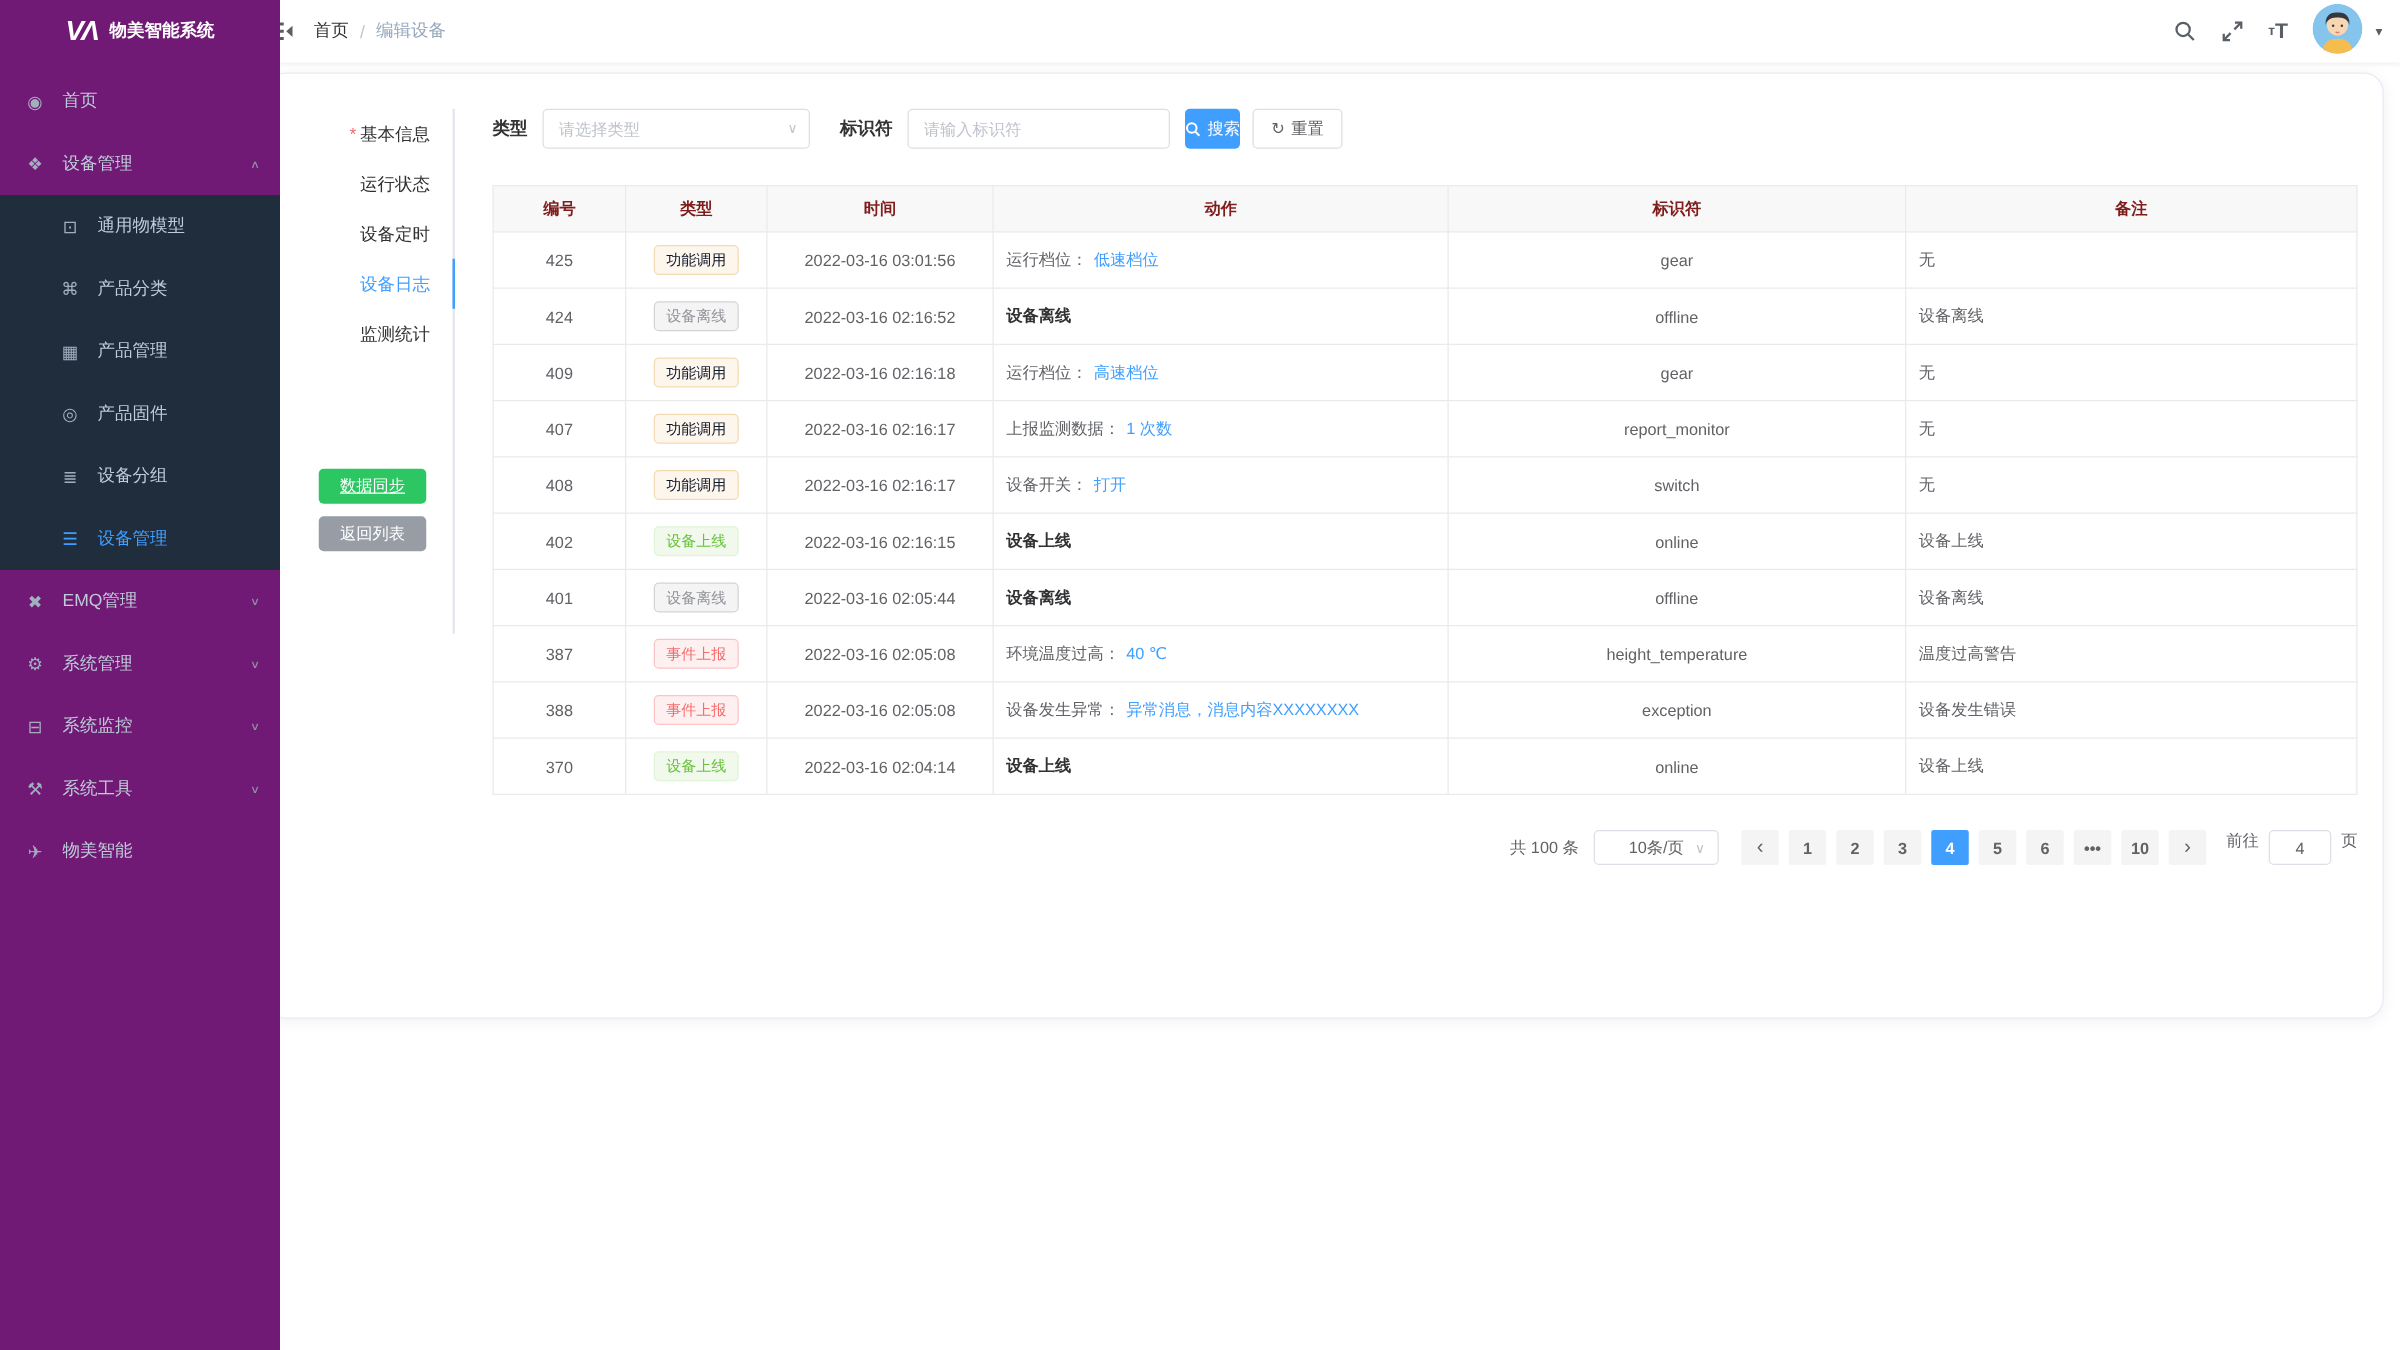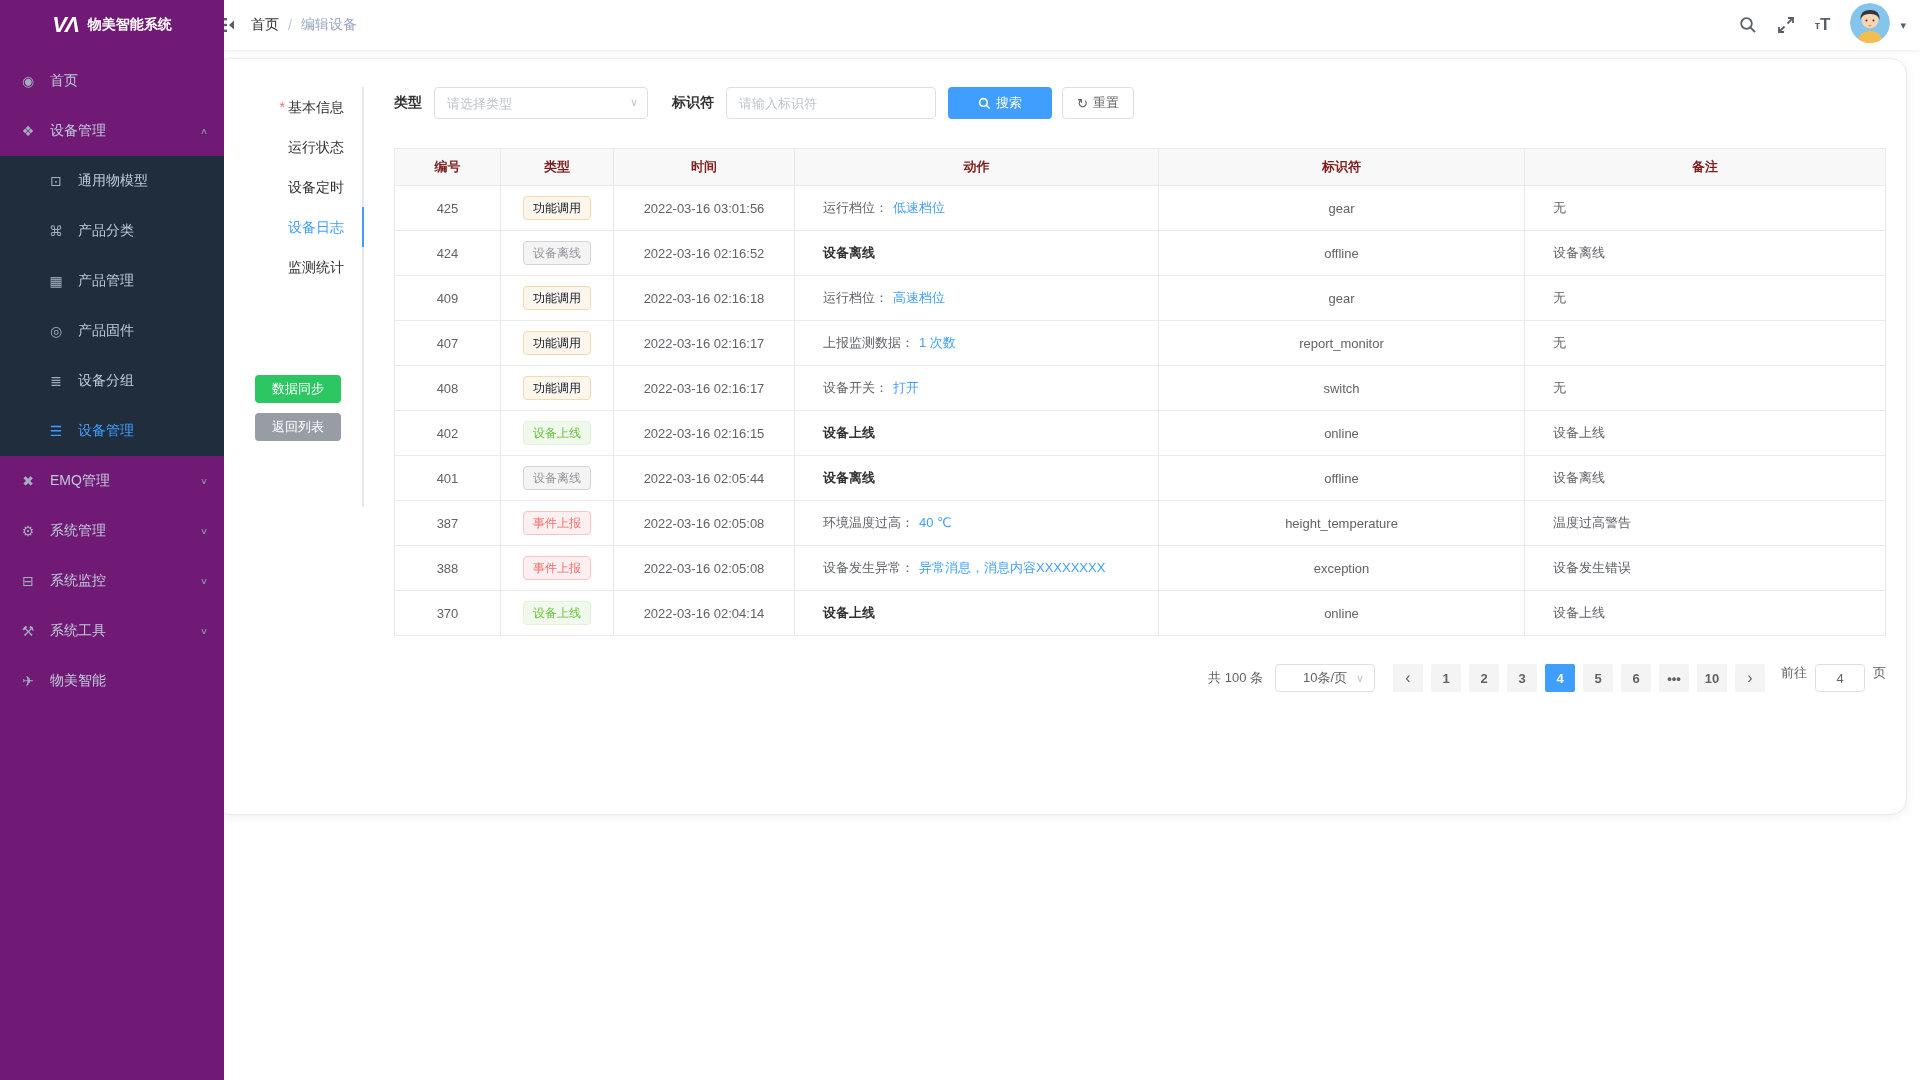--- a/index.html
+++ b/index.html
@@ -47,45 +47,45 @@
   .left-col { width:130px; flex:none; border-right:2px solid #e4e7ed; height:420px; position:relative; }
   .tab-item { position:relative; height:40px; line-height:40px; text-align:right; padding-right:18px;
     font-size:14px; color:#303133; cursor:pointer; white-space:nowrap; }
   .tab-item.active { color:#409EFF; }
   .tab-item.active::after { content:""; position:absolute; right:-2px; top:0; width:2px; height:40px; background:#409EFF; }
   .tab-star { color:#f56c6c; margin-right:3px; }
   .tab-star:empty { display:none; }
   .side-btns { margin-top:88px; display:flex; flex-direction:column; align-items:center; gap:10px; }
   .btn { border:none; border-radius:4px; height:28px; padding:0 17px; font-size:13px; color:#fff; cursor:pointer;
     font-family:inherit; }
-  .btn-sync { background:#2cc762; }
+  .btn-sync { background:#2cc762;text-decoration:underline; }
   .btn-back { background:#979ca5; }
 
   
   .content { flex:1; margin-left:30px; }
   .filter-row { display:flex; align-items:center; margin-bottom:29px; }
   .f-label { font-size:14px; color:#333; font-weight:600; margin-right:12px; }
   .sel-box { position:relative; width:214px; height:32px; margin-right:24px; }
   .sel-box input, .inp-box input { width:100%; height:32px; border:1px solid #dcdfe6; border-radius:4px;
     padding:0 28px 0 12px; font-size:13px; color:#606266; font-family:inherit; outline:none; }
   .inp-box { width:210px; height:32px; margin-right:12px; }
   .inp-box input { padding-right:12px; }
   input::placeholder { color:#bfc3cc; }
   .sel-caret { position:absolute; right:10px; top:9px; color:#c0c4cc; font-size:11px; pointer-events:none; }
-  .btn-search { background:#409EFF; color:#fff; border:none; border-radius:4px; height:32px; padding:0 30px;
+  .btn-search { background:#409EFF; color:#fff; border:none; border-radius:4px; height:32px; padding:0 0;
     font-size:13px; display:flex; align-items:center; gap:5px; cursor:pointer; font-family:inherit; }
   .btn-reset { background:#fff; color:#606266; border:1px solid #dcdfe6; border-radius:4px; height:32px;
     padding:0 14px; font-size:13px; display:flex; align-items:center; gap:5px; cursor:pointer; margin-left:10px; font-family:inherit; }
 
   
   table { border-collapse:collapse; width:100%; font-size:13px; color:#606266; table-layout:fixed; }
   th { background:#f8f8f9; color:#7f1d1d; font-weight:700; height:37px; border:1px solid #e8eaec; text-align:center; }
   td { height:45px; border:1px solid #e8eaec; text-align:center; background:#fff; }
   td.left, th.left-h { text-align:left; padding-left:10px; }
-  td.left { padding-left:28px; }
+  td.left { padding-left:10px; }
   .col-no{width:106px} .col-type{width:113px} .col-time{width:181px} .col-action{width:364px} .col-ident{width:366px}
   .tag { display:inline-block; padding:5px 9px; border-radius:4px; font-size:12px; line-height:1; border:1px solid transparent; }
   .tag.warning { color:#0f172a; background:#fdf6ec; border-color:#f5dab1; }
   .tag.info    { color:#909399; background:#f4f4f5; border-color:#d3d4d6; }
   .tag.success { color:#67c23a; background:#f0f9eb; border-color:#e1f3d8; }
   .tag.danger  { color:#f56c6c; background:#fef0f0; border-color:#fbc4c4; }
   .action-link { color:#409EFF; margin-left:5px; cursor:pointer; }
   .action-link:empty { display:none; }
   td.bold .action-label { font-weight:700; color:#303133; }
 

